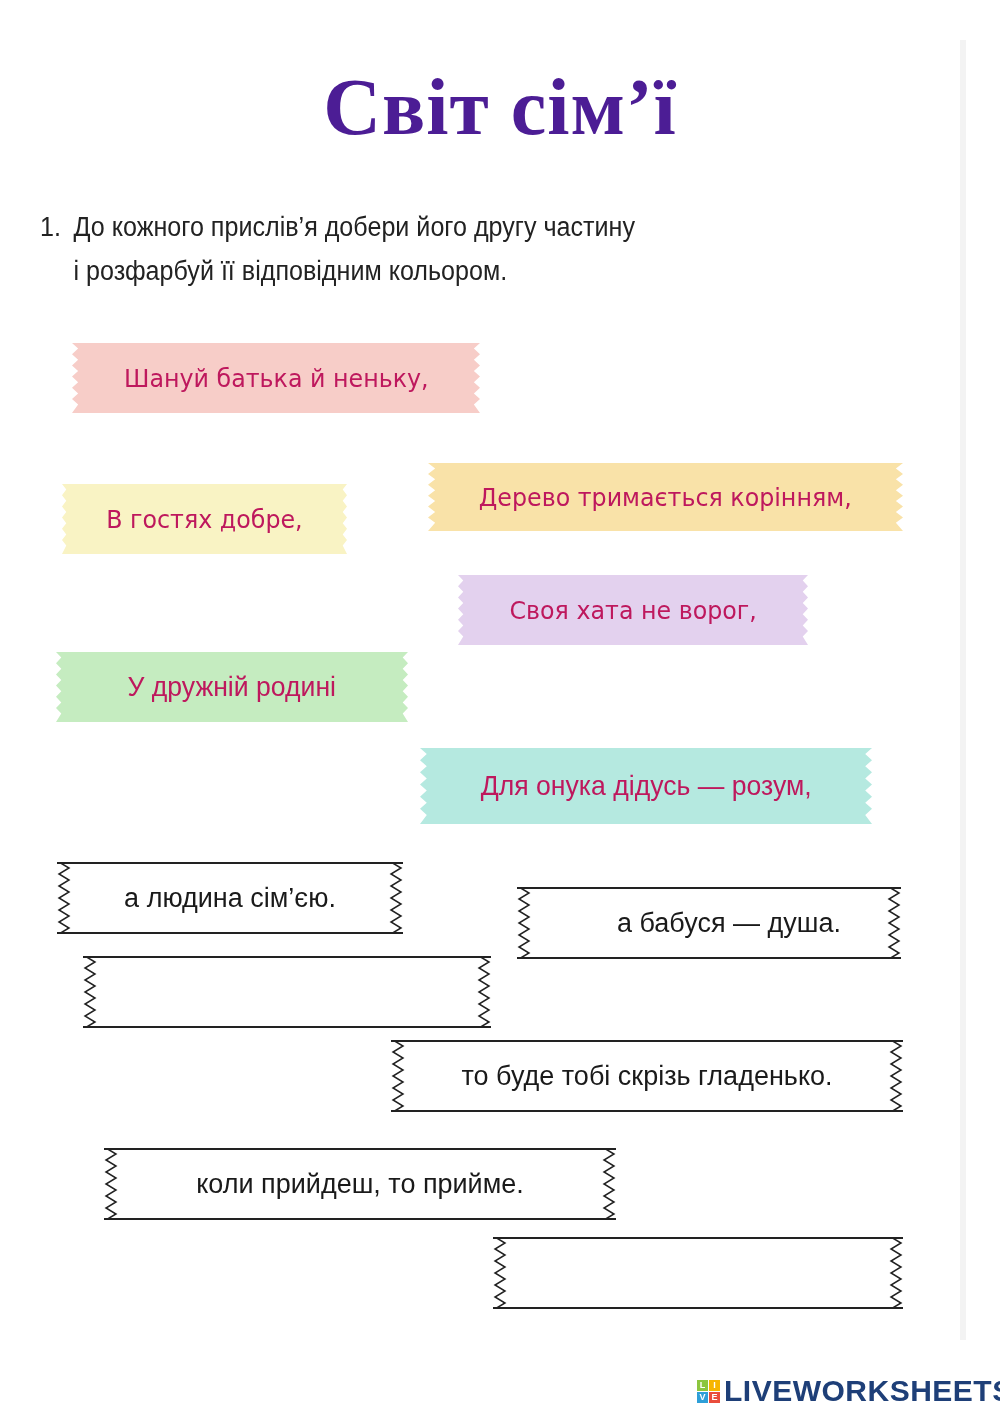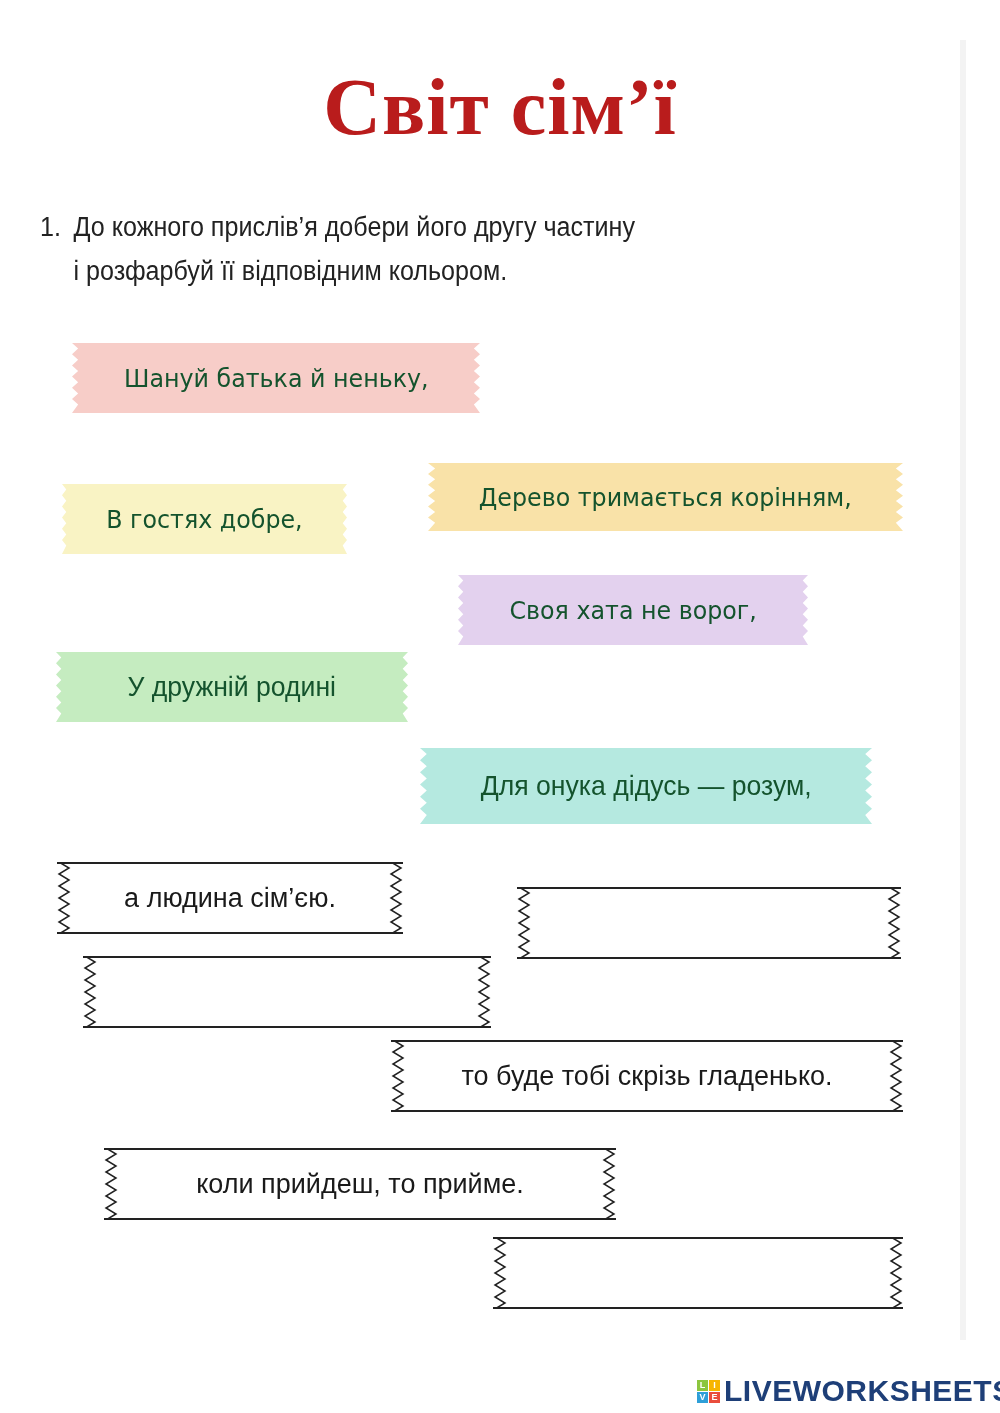--- a/index.html
+++ b/index.html
@@ -1,26 +1,26 @@
 <!DOCTYPE html>
 <html><head>
 <meta charset="utf-8">
 <style>
   html, body { margin:0; padding:0; }
   body { width:1000px; height:1413px; background:#ffffff; position:relative; overflow:hidden;
          font-family:"DejaVu Serif", serif; color:#1a1a1a; }
   .ghost { position:absolute; left:960px; top:40px; width:6px; height:1300px; background:#f3f3f3; }
   .title { position:absolute; left:0; width:1000px; top:62px; text-align:center;
-           font-family:"Liberation Serif", serif; font-weight:bold; font-size:80px; letter-spacing:1px; color:#b91c1c; }
+           font-family:"Liberation Serif", serif; font-weight:bold; font-size:80px; letter-spacing:1px; color:#4c1d95; }
   .task { position:absolute; left:40px; top:205px; width:900px; font-family:"Liberation Sans", sans-serif;
           font-size:27px; line-height:44px; color:#222; transform:scaleX(0.93); transform-origin:left top; }
   .task .num { display:inline-block; width:36px; }
   .task .l2 { padding-left:36px; }
   .tape { position:absolute; display:flex; align-items:center; justify-content:center; box-sizing:border-box;
-          font-family:"DejaVu Serif", serif; font-size:26px; color:#14532d; white-space:nowrap;
+          font-family:"DejaVu Serif", serif; font-size:26px; color:#be185d; white-space:nowrap;
           clip-path: polygon(0 0,100% 0,98.5% 8%,100% 16%,98.5% 24%,100% 32%,98.5% 40%,100% 48%,98.5% 56%,100% 64%,98.5% 72%,100% 80%,98.5% 88%,100% 100%,0 100%,1.5% 88%,0 80%,1.5% 72%,0 64%,1.5% 56%,0 48%,1.5% 40%,0 32%,1.5% 24%,0 16%,1.5% 8%); }
   .tape .txt { font-family:"Liberation Sans", sans-serif; font-size:28px; transform:scaleX(0.95); }
   .tape.serif .txt { font-family:"DejaVu Sans", sans-serif; font-size:25px; }
   .ans { position:absolute; box-sizing:border-box; border-top:2px solid #222; border-bottom:2px solid #222;
          display:flex; align-items:center; justify-content:center; background:#fff; }
   .ans .txt { font-family:"Liberation Sans", sans-serif; font-size:27px; color:#1a1a1a; white-space:nowrap; }
   .zz { position:absolute; top:-2px; bottom:-2px; width:14px; }
   .zz.l { left:0; } .zz.r { right:0; }
   .zz svg { width:14px; height:100%; display:block; }
   .logo { position:absolute; left:697px; top:1374px; display:flex; align-items:center; }
@@ -73,20 +73,21 @@
       </svg>
     </div>
 </div>
 
 <div class="ans" style="left:517px;top:887px;width:384px;height:72px;">
   <div class="zz l">
       <svg viewBox="0 0 14 72" preserveAspectRatio="none">
         <polyline points="2,0 12,6 2,12 12,18 2,24 12,30 2,36 12,42 2,48 12,54 2,60 12,66 2,72" fill="none" stroke="#222" stroke-width="1.5"></polyline>
       </svg>
     </div>
+  <span class="txt" style="padding-left:40px;">а бабуся — душа.</span>
   <div class="zz r">
       <svg viewBox="0 0 14 72" preserveAspectRatio="none">
         <polyline points="2,0 12,6 2,12 12,18 2,24 12,30 2,36 12,42 2,48 12,54 2,60 12,66 2,72" fill="none" stroke="#222" stroke-width="1.5"></polyline>
       </svg>
     </div>
 </div>
 
 <div class="ans" style="left:83px;top:956px;width:408px;height:72px;">
   <div class="zz l">
       <svg viewBox="0 0 14 72" preserveAspectRatio="none">

